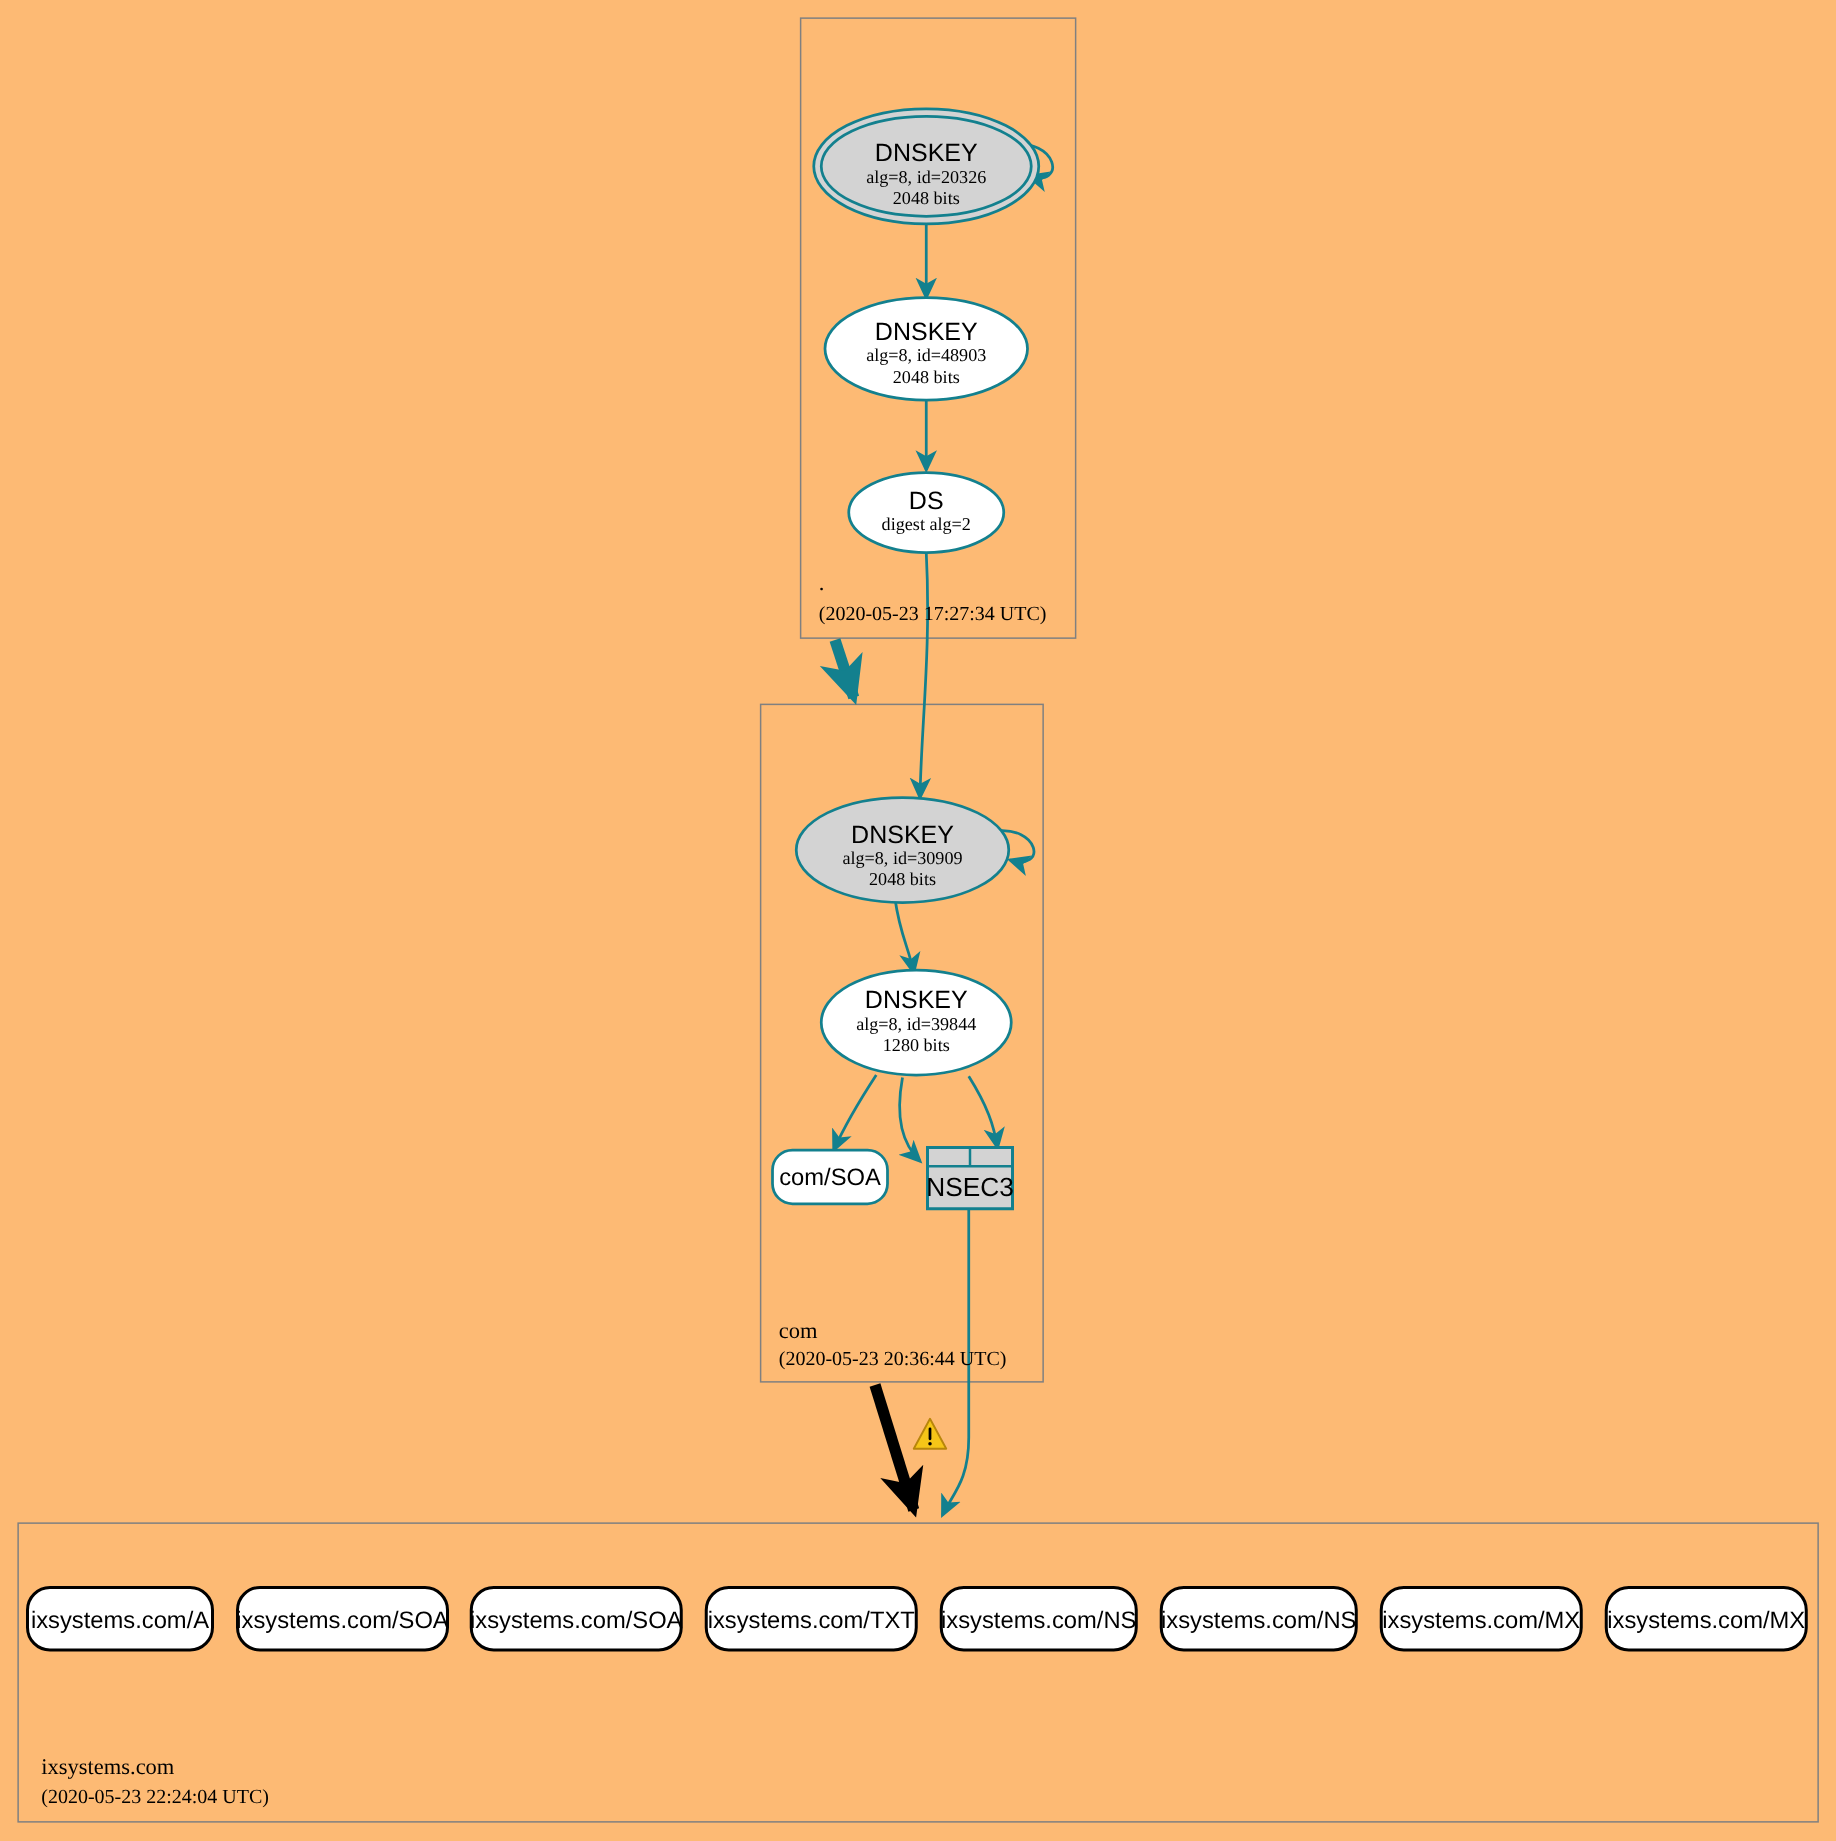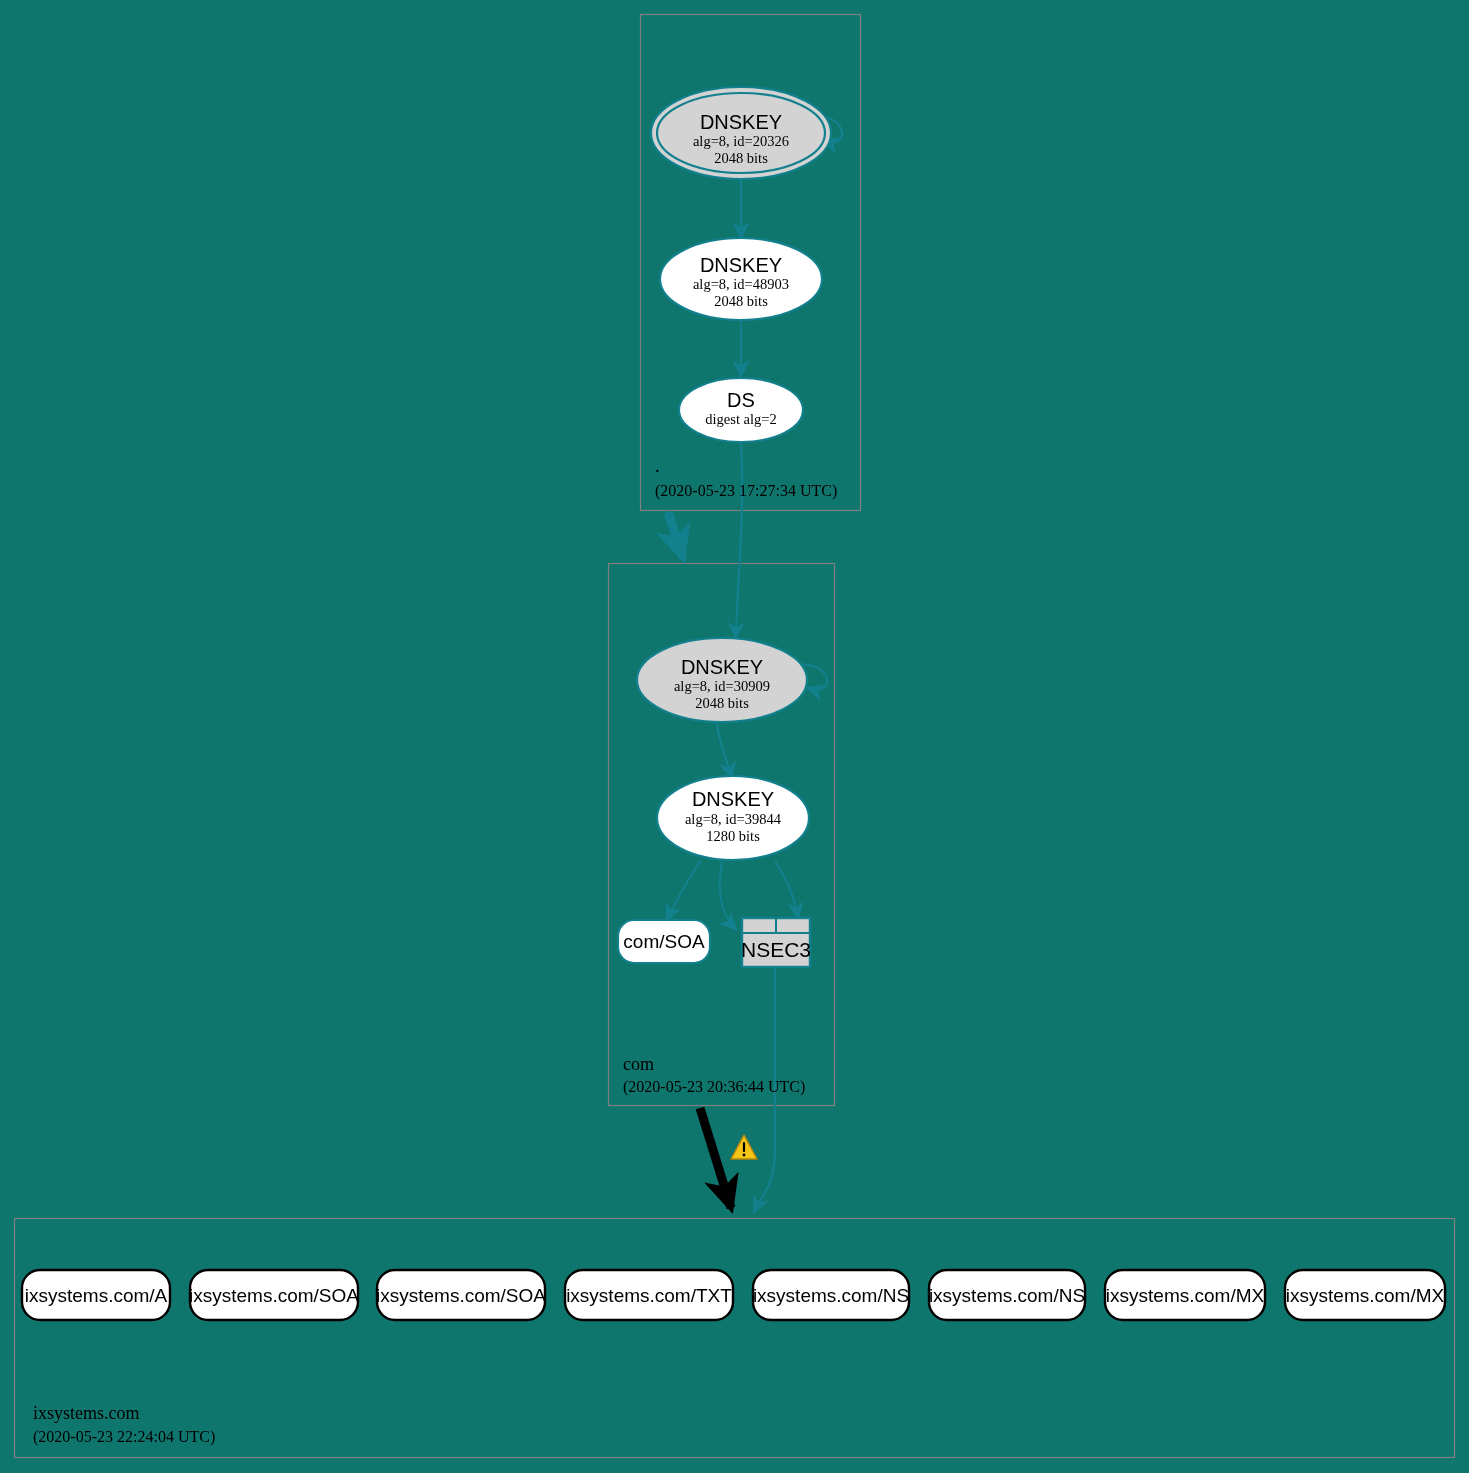--- a/index.html
+++ b/index.html
@@ -7,21 +7,21 @@
     padding: 0;
     background: #ffffff;
   }
   body {
     font-family: "Liberation Sans", sans-serif;
   }
   #canvas {
     position: relative;
     width: 1469px;
     height: 1473px;
-    background: #0f766e;
+    background: #fdba74;
     overflow: hidden;
   }
   svg.layer {
     position: absolute;
     left: 0;
     top: 0;
     width: 1469px;
     height: 1473px;
   }
   .zone-box {

